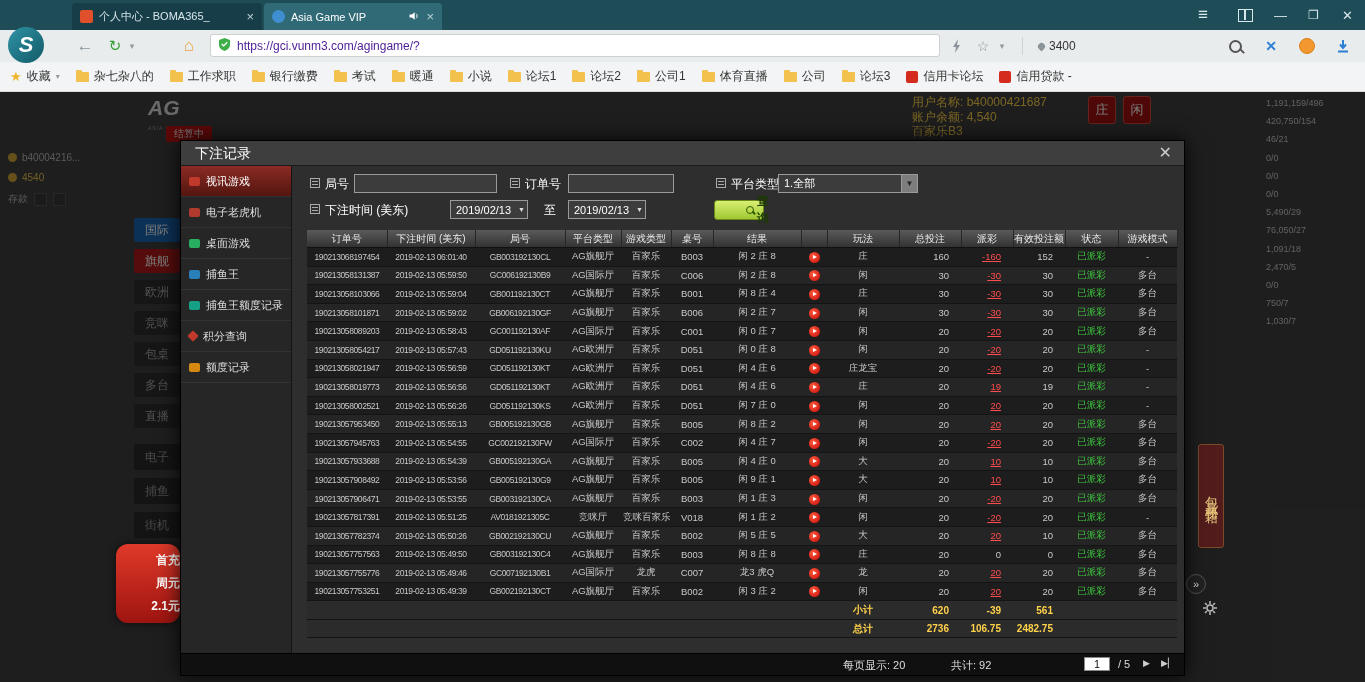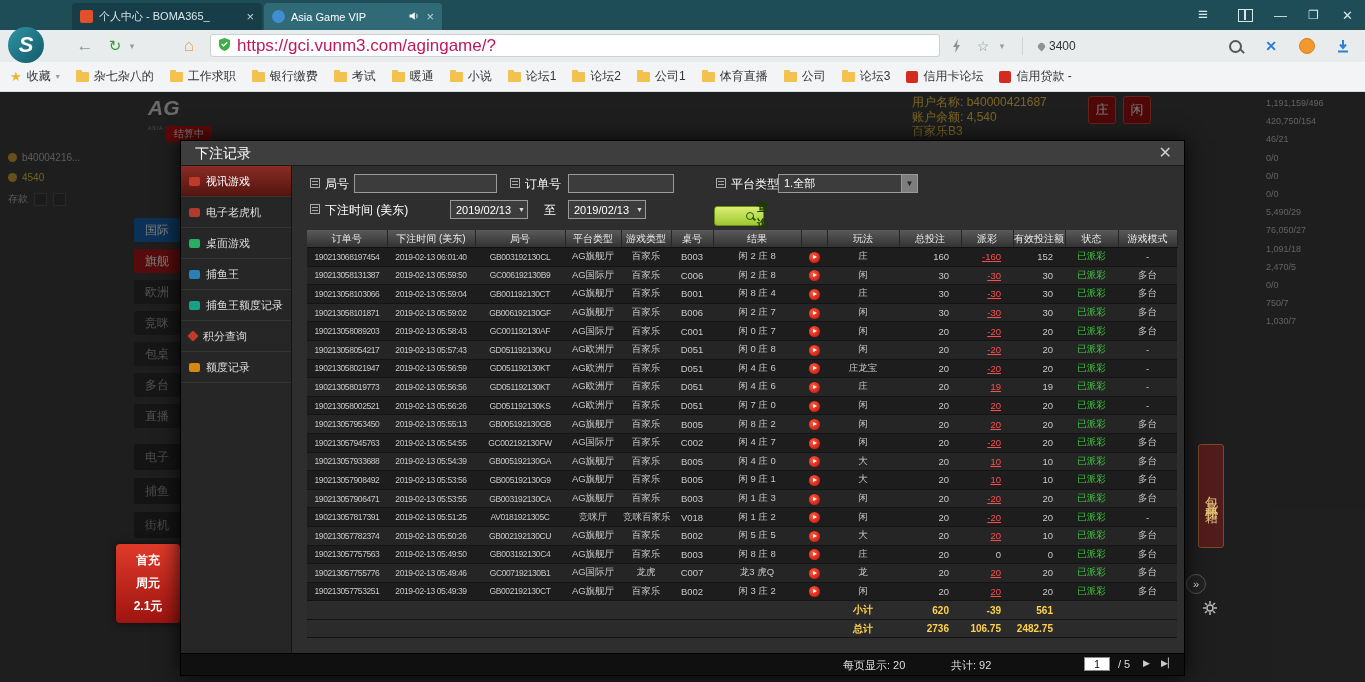--- a/index.html
+++ b/index.html
@@ -31,21 +31,21 @@
   .logo{position:absolute;left:8px;top:27px;width:36px;height:36px;border-radius:50%;z-index:30;
         background:linear-gradient(135deg,#2f93a5,#135a68);color:#fff;font-size:22px;font-weight:bold;font-style:italic;
         display:flex;align-items:center;justify-content:center;}
   .tb-ic{position:absolute;top:0;height:32px;display:flex;align-items:center;justify-content:center;}
   .ic-back{left:74px;width:22px;color:#8a9499;font-size:17px;}
   .ic-refresh{left:104px;width:22px;color:#35a035;font-size:15px;}
   .ic-caret1{left:126px;width:12px;color:#999;font-size:9px;}
   .ic-home{left:178px;width:22px;color:#e8a33d;font-size:17px;}
   .addrbar{position:absolute;left:210px;top:4px;width:730px;height:23px;background:#fff;border:1px solid #ccd1d4;
            border-radius:3px;display:flex;align-items:center;padding:0 8px;box-sizing:border-box;gap:7px;}
-  .url{font-size:17px;color:#be185d;}
+  .url{font-size:12px;color:#4c1d95;}
   .ic-flash{left:948px;width:18px;}
   .ic-star{left:974px;width:18px;color:#8a9499;font-size:14px;}
   .ic-caret2{left:996px;width:12px;color:#999;font-size:9px;}
   .vsep{position:absolute;left:1022px;top:7px;width:1px;height:18px;background:#cfd4d6;}
   .badge3400{position:absolute;left:1038px;top:0;height:32px;display:flex;align-items:center;gap:4px;font-size:12px;color:#333;}
   .pin{width:7px;height:7px;border-radius:50% 50% 50% 0;background:#8a9499;transform:rotate(-45deg);}
   .ic-magn{left:1224px;width:22px;}
   .magn{width:9px;height:9px;border:2px solid #555;border-radius:50%;position:relative;}
   .magn::after{content:"";position:absolute;left:8px;top:8px;width:6px;height:2px;background:#555;transform:rotate(45deg);}
   .ic-cut{left:1260px;width:22px;color:#2b7fd4;font-size:14px;font-weight:bold;}
@@ -83,22 +83,22 @@
   .sq-gray{width:11px;height:11px;background:#3a3a3a;border:1px solid #555;}
   .halls{position:absolute;left:134px;top:126px;width:46px;}
   .hall{width:46px;height:24px;margin-bottom:7px;background:#2e2e2e;color:#aaa;font-size:12px;border-radius:2px;
         display:flex;align-items:center;justify-content:center;}
   .hall:nth-child(1){background:#1b66b3;color:#fff;}
   .hall:nth-child(2){background:#b31b1b;color:#fff;}
   .games{position:absolute;left:134px;top:352px;width:46px;}
   .gme{width:46px;height:26px;margin-bottom:8px;background:#2b2b2b;color:#999;font-size:12px;border-radius:2px;
        display:flex;align-items:center;justify-content:center;}
   .dim{position:absolute;left:0;top:0;width:1365px;height:590px;background:rgba(0,0,0,0.52);}
-  .promo{position:absolute;left:116px;top:452px;width:64px;background:linear-gradient(#e03a2a,#9e1410);border-radius:4px;
-         padding:5px 0;text-align:center;color:#fff;font-size:12px;font-weight:bold;line-height:23px;box-shadow:0 0 8px rgba(0,0,0,.6);}
+  .promo{position:absolute;left:116px;top:452px;width:64px;background:linear-gradient(#e03a2a,#9e1410);border-radius:12px;
+         padding:5px 0;text-align:right;color:#fff;font-size:12px;font-weight:bold;line-height:23px;box-shadow:0 0 8px rgba(0,0,0,.6);}
   .float-tab{position:absolute;left:1198px;top:352px;width:24px;height:102px;background:#531c1c;border:1px solid #7a4a2a;
              border-radius:3px;color:#e8c87c;writing-mode:vertical-rl;font-size:13px;letter-spacing:5px;
              display:flex;align-items:center;justify-content:center;}
   .float-arrow{position:absolute;left:1186px;top:482px;width:18px;height:18px;background:#222;border:1px solid #555;border-radius:50%;
                color:#ddd;font-size:11px;display:flex;align-items:center;justify-content:center;}
   .float-gear{position:absolute;left:1202px;top:508px;}
 
   
   .modal{position:absolute;left:180px;top:48px;width:1005px;height:536px;background:#2e2e2e;border:1px solid #000;
          box-shadow:0 0 20px rgba(0,0,0,.85);box-sizing:border-box;}
@@ -428,21 +428,21 @@
           <span class="flabel" style="left:33px;top:36px;">下注时间 (美东)</span>
           <div class="f-date" style="left:158px;top:34px;width:78px;">
             <span class="sel-text">2019/02/13</span>
             <span class="date-arrow">▼</span>
           </div>
           <span class="flabel" style="left:252px;top:36px;">至</span>
           <div class="f-date" style="left:276px;top:34px;width:78px;">
             <span class="sel-text">2019/02/13</span>
             <span class="date-arrow">▼</span>
           </div>
-          <button class="btn-search" style="left:422px;top:40px;padding-left:37px;">
+          <button class="btn-search" style="left:422px;top:34px;padding-left:37px;">
             <span class="mini-magn"></span>
             <span>查询</span>
           </button>
 
           <table class="bet-table">
             <colgroup>
               <col style="width:80px">
                 <col style="width:88px">
                 <col style="width:90px">
                 <col style="width:56px">

